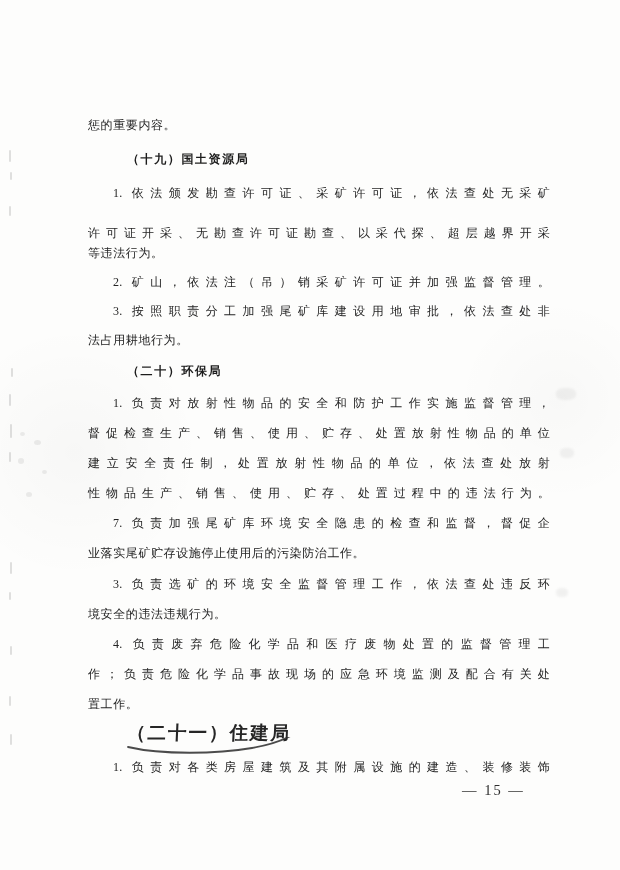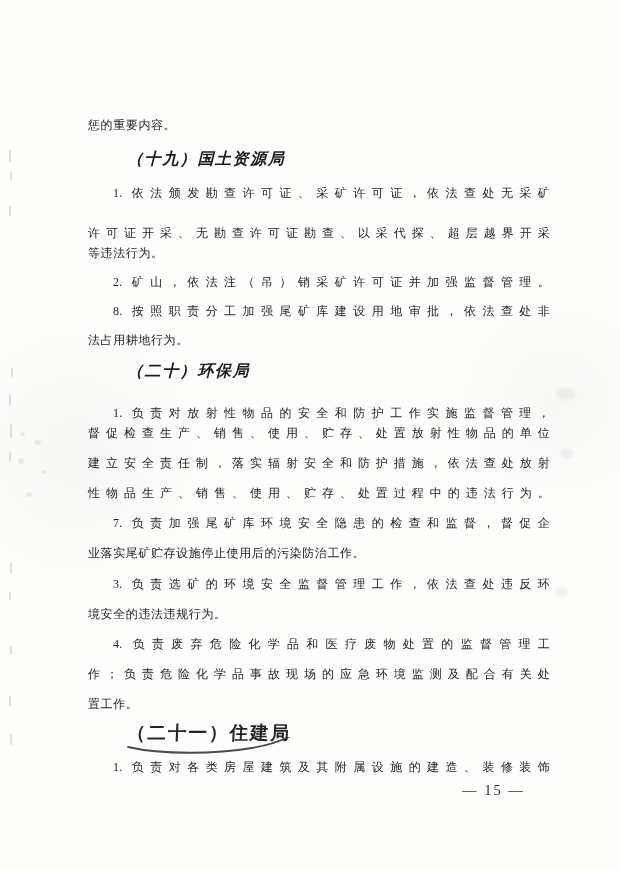--- a/index.html
+++ b/index.html
@@ -37,24 +37,23 @@
     white-space: normal;
     text-align: justify;
     text-align-last: justify;
     letter-spacing: 0.2px;
   }
   .line.indent-item { padding-left: 25px; width: 437px; }
   .line.indent-head { padding-left: 39px; width: 423px; }
   .line.heading {
     font-family: "Liberation Sans", sans-serif;
     font-weight: bold;
-    font-size: 16px;
+    font-size: 12px;
     letter-spacing: 1.6px;
     color: #1c1c1c;
-    font-style: italic;
   }
   .line.heading-hand {
     font-family: "Liberation Serif", serif;
     font-weight: bold;
     font-size: 18.5px;
     letter-spacing: 2px;
     color: #262626;
     transform: skewX(-2.5deg);
   }
   .hand-underline {
@@ -83,26 +82,26 @@
 
 <div class="page">
 
   <div class="textblock">
     <div class="line" style="top:112px">惩的重要内容。</div>
     <div class="line heading indent-head" style="top:146px">（十九）国土资源局</div>
     <div class="line just indent-item" style="top:180px">1. 依法颁发勘查许可证、采矿许可证，依法查处无采矿</div>
     <div class="line just" style="top:220px">许可证开采、无勘查许可证勘查、以采代探、超层越界开采</div>
     <div class="line" style="top:240px">等违法行为。</div>
     <div class="line just indent-item" style="top:269px">2. 矿山，依法注（吊）销采矿许可证并加强监督管理。</div>
-    <div class="line just indent-item" style="top:298px">8. 按照职责分工加强尾矿库建设用地审批，依法查处非</div>
+    <div class="line just indent-item" style="top:298px">3. 按照职责分工加强尾矿库建设用地审批，依法查处非</div>
     <div class="line" style="top:327px">法占用耕地行为。</div>
     <div class="line heading indent-head" style="top:358px">（二十）环保局</div>
-    <div class="line just indent-item" style="top:400px">1. 负责对放射性物品的安全和防护工作实施监督管理，</div>
+    <div class="line just indent-item" style="top:390px">1. 负责对放射性物品的安全和防护工作实施监督管理，</div>
     <div class="line just" style="top:420px">督促检查生产、销售、使用、贮存、处置放射性物品的单位</div>
-    <div class="line just" style="top:450px">建立安全责任制，落实辐射安全和防护措施，依法查处放射</div>
+    <div class="line just" style="top:450px">建立安全责任制，处置放射性物品的单位，依法查处放射</div>
     <div class="line just" style="top:480px">性物品生产、销售、使用、贮存、处置过程中的违法行为。</div>
     <div class="line just indent-item" style="top:510px">7. 负责加强尾矿库环境安全隐患的检查和监督，督促企</div>
     <div class="line" style="top:540px">业落实尾矿贮存设施停止使用后的污染防治工作。</div>
     <div class="line just indent-item" style="top:571px">3. 负责选矿的环境安全监督管理工作，依法查处违反环</div>
     <div class="line" style="top:601px">境安全的违法违规行为。</div>
     <div class="line just indent-item" style="top:631px">4. 负责废弃危险化学品和医疗废物处置的监督管理工</div>
     <div class="line just" style="top:661px">作；负责危险化学品事故现场的应急环境监测及配合有关处</div>
     <div class="line" style="top:691px">置工作。</div>
     <div class="line heading-hand indent-head" style="top:720px">（二十一）住建局</div>
     <div class="line just indent-item" style="top:754px">1. 负责对各类房屋建筑及其附属设施的建造、装修装饰</div>

